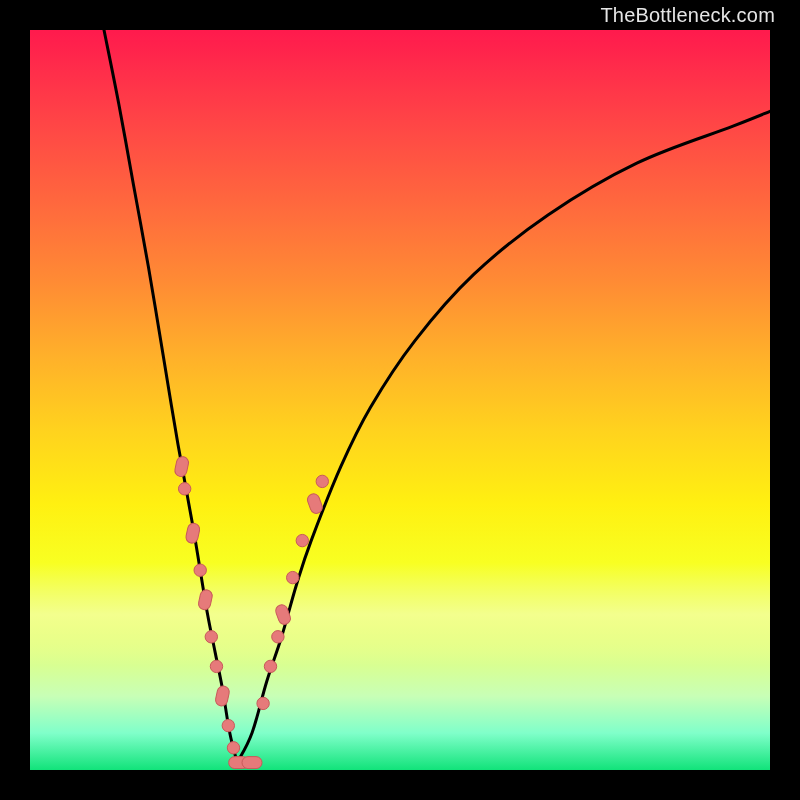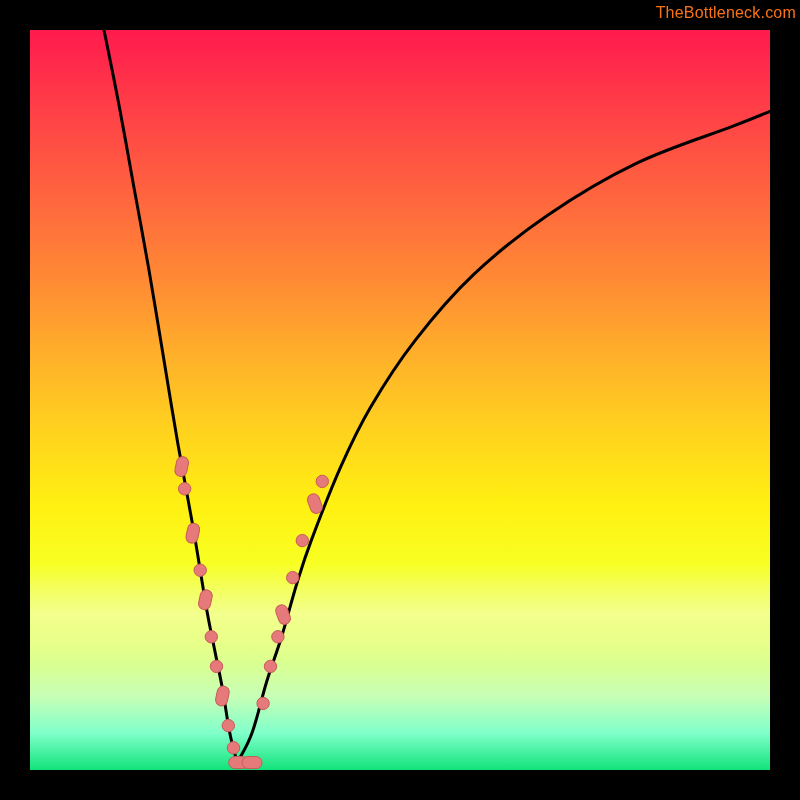--- a/index.html
+++ b/index.html
@@ -56,23 +56,23 @@
     background: linear-gradient(to bottom, rgba(255,255,230,0) 0%, rgba(255,255,210,0.45) 50%, rgba(255,255,210,0) 100%);
     pointer-events: none;
   }
   svg.curves {
     position: absolute;
     inset: 0;
   }
   .watermark {
     position: absolute;
     top: 4px;
-    right: 4px;
-    color: #f97316;
-    font-size: 16px;
+    right: 25px;
+    color: #e5e5e5;
+    font-size: 20px;
     font-weight: 500;
     letter-spacing: 0.2px;
     user-select: none;
   }
 </style>
 </head>
 <body>
 
 <div class="stage">
   <div class="watermark">TheBottleneck.com</div>

